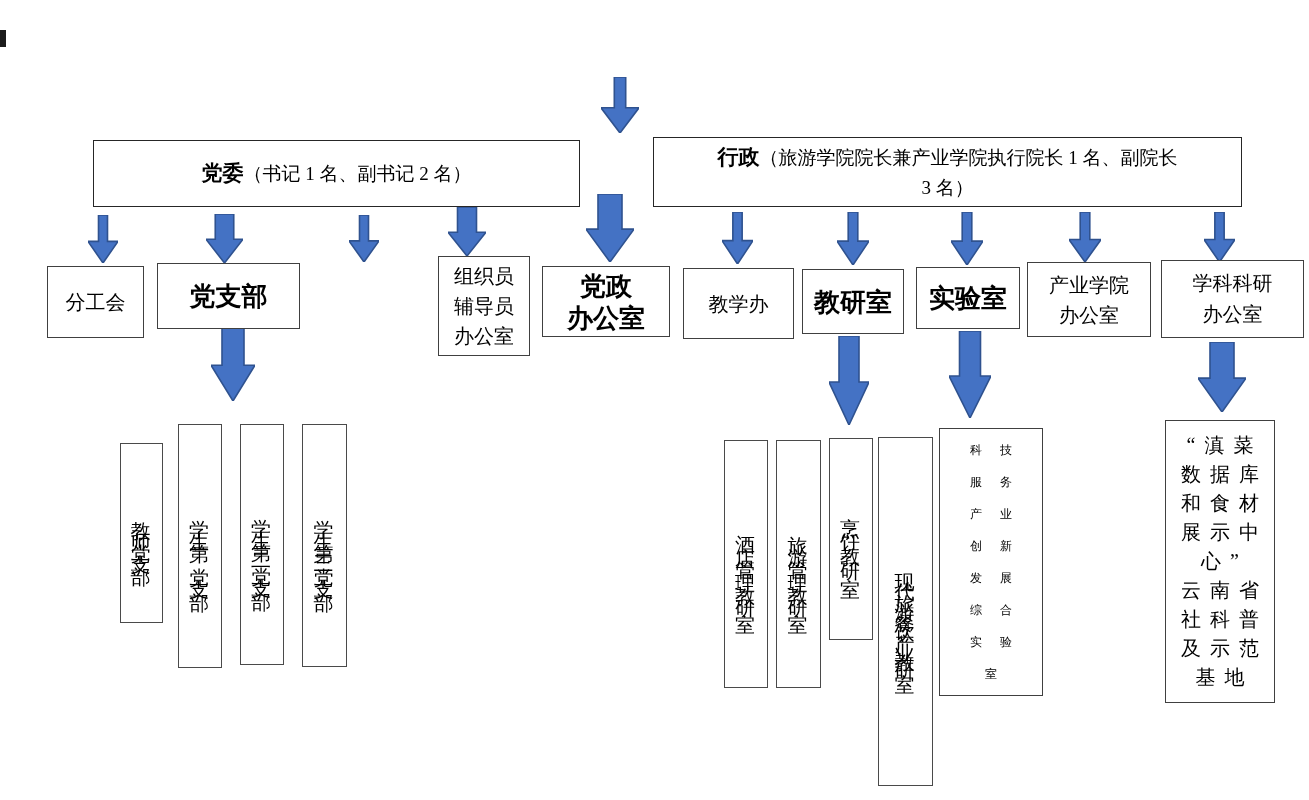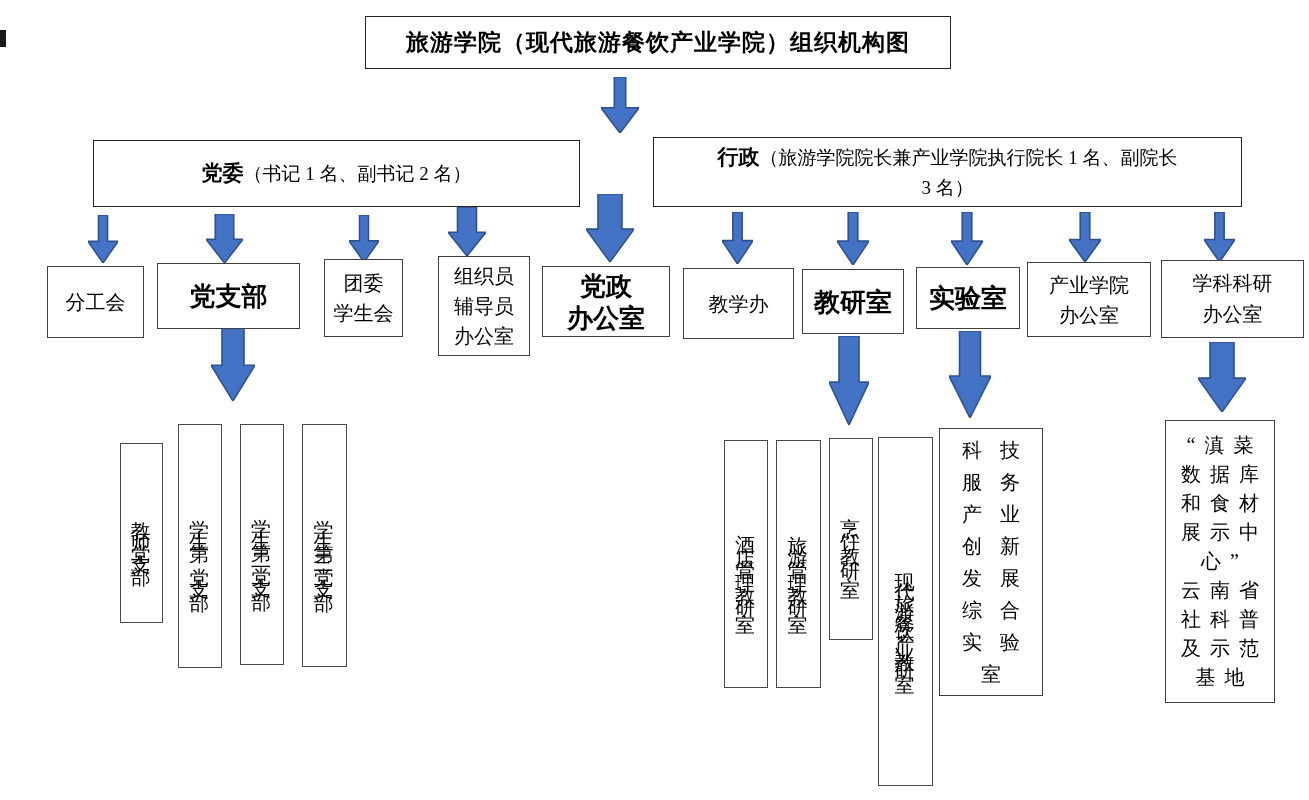--- a/index.html
+++ b/index.html
@@ -10,36 +10,33 @@
        text-align:center;border:1.5px solid #404040;background:#fff}
   .pre{white-space:pre-line}
   .title-box{border:1.6px solid #262626}
   .title-box span{font-family:"Liberation Sans","DejaVu Sans",sans-serif;font-weight:bold;font-size:23px;letter-spacing:1px}
   .lv2{border:1.9px solid #262626;font-size:19px;line-height:30px}
   .lv2 .b{font-weight:bold;font-size:21px;font-family:"Liberation Sans","DejaVu Sans",sans-serif}
   .lv3{font-size:20px;line-height:30px}
   .bold{font-weight:bold;font-family:"Liberation Sans","DejaVu Sans",sans-serif;font-size:26px}
   .vbox{border:1.3px solid #4a4a4a}
   .vbox span{writing-mode:vertical-rl;text-orientation:upright;font-size:20px}
-  .lab-box span{letter-spacing:18px;padding-left:18px;font-size:20px;line-height:32px}
+  .lab-box span{letter-spacing:18px;padding-left:18px;font-size:12px;line-height:32px}
   .base-box span{letter-spacing:9px;padding-left:9px;font-size:20px;line-height:29px}
   .arr{position:absolute;display:block}
   .arr polygon{fill:#4472C4;stroke:#2F528F;stroke-width:1.6;vector-effect:non-scaling-stroke;stroke-linejoin:miter}
   .artifact{position:absolute;left:0;top:30px;width:6px;height:17px;background:#1b1b1b}
 </style>
 </head>
 <body>
 
 <div class="canvas">
 
   <div class="artifact"></div>
 
-  <div class="box title-box" style="left:365px;top:16px;width:586px;height:53px">
-    <span>旅游学院（现代旅游餐饮产业学院）组织机构图</span>
-  </div>
 
   <svg class="arr" style="left:601px;top:77px;width:38px;height:56px" viewBox="0 0 40 60" preserveAspectRatio="none">
       <polygon points="14,0 26,0 26,33 40,33 20,60 0,33 14,33"></polygon>
     </svg>
   <svg class="arr" style="left:586px;top:194px;width:48px;height:68px" viewBox="0 0 40 60" preserveAspectRatio="none">
       <polygon points="10,0 30,0 30,31 40,31 20,60 0,31 10,31"></polygon>
     </svg>
 
   <svg class="arr" style="left:88px;top:215px;width:30px;height:48px" viewBox="0 0 40 60" preserveAspectRatio="none">
       <polygon points="14,0 26,0 26,33 40,33 20,60 0,33 14,33"></polygon>
@@ -89,24 +86,20 @@
   <div class="box lv2" style="left:653px;top:137px;width:589px;height:70px">
     <span><span class="b">行政</span><span class="pre">（旅游学院院长兼产业学院执行院长 1 名、副院长
 3 名）</span></span>
   </div>
 
   <div class="box lv3" style="left:47px;top:266px;width:97px;height:72px">
     <span class="pre">分工会</span>
   </div>
   <div class="box lv3" style="left:157px;top:263px;width:143px;height:66px">
     <span class="pre bold">党支部</span>
-  </div>
-  <div class="box lv3" style="left:324px;top:259px;width:79px;height:78px">
-    <span class="pre">团委
-学生会</span>
   </div>
   <div class="box lv3" style="left:438px;top:256px;width:92px;height:100px">
     <span class="pre">组织员
 辅导员
 办公室</span>
   </div>
   <div class="box lv3" style="left:542px;top:266px;width:128px;height:71px;line-height:32px">
     <span class="pre bold">党政
 办公室</span>
   </div>

